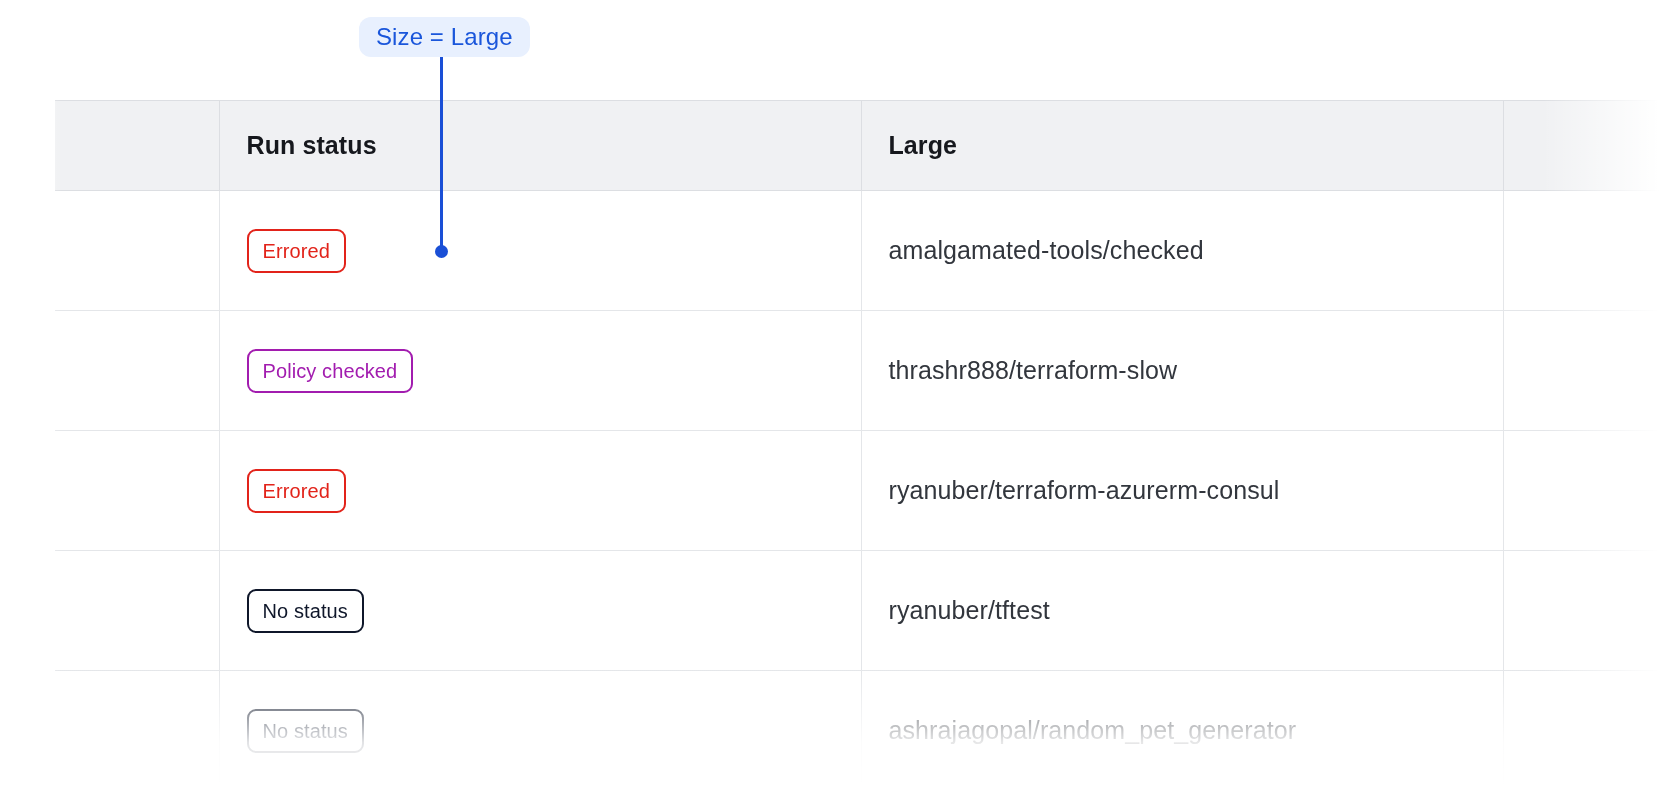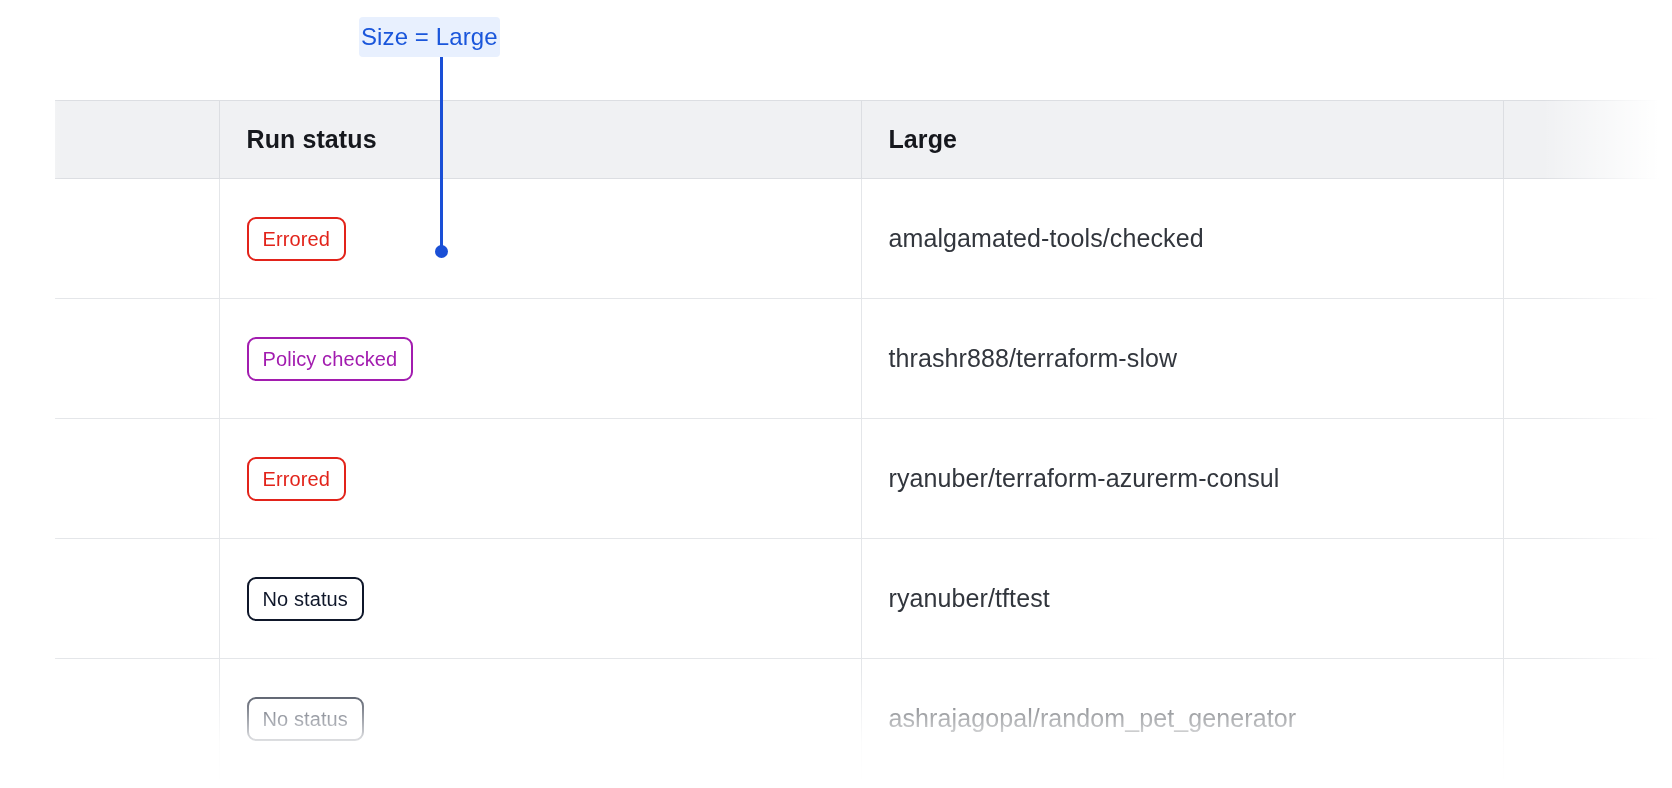--- a/index.html
+++ b/index.html
@@ -21,25 +21,25 @@
     height: 788px;
     background: #ffffff;
   }
 
   
   .annotation-badge {
     position: absolute;
     left: 359px;
     top: 17px;
     height: 40px;
-    padding: 0 2px;
+    padding: 0 17px;
     display: flex;
     align-items: center;
     background: #e8f0fe;
-    border-radius: 4px;
+    border-radius: 12px;
     color: #1a56db;
     font-size: 24px;
     font-weight: 400;
     letter-spacing: 0.1px;
     white-space: nowrap;
     box-sizing: border-box;
   }
   .annotation-line {
     position: absolute;
     left: 440px;
@@ -74,21 +74,21 @@
     margin-left: 55px;
     font-size: 25px;
   }
   table.data-table col.c-spacer { width: 164px; }
   table.data-table col.c-status { width: 642px; }
   table.data-table col.c-repo   { width: 642px; }
   table.data-table col.c-tail   { width: 342px; }
 
   thead th {
     background: #f0f1f3;
-    height: 78px;
+    height: 90px;
     padding: 0 0 0 27px;
     text-align: left;
     font-size: 25px;
     font-weight: 700;
     color: #16181d;
     border-top: 1px solid #dcdee2;
     border-bottom: 1px solid #dcdee2;
     border-right: 1px solid #dcdee2;
     box-sizing: border-box;
     vertical-align: middle;

